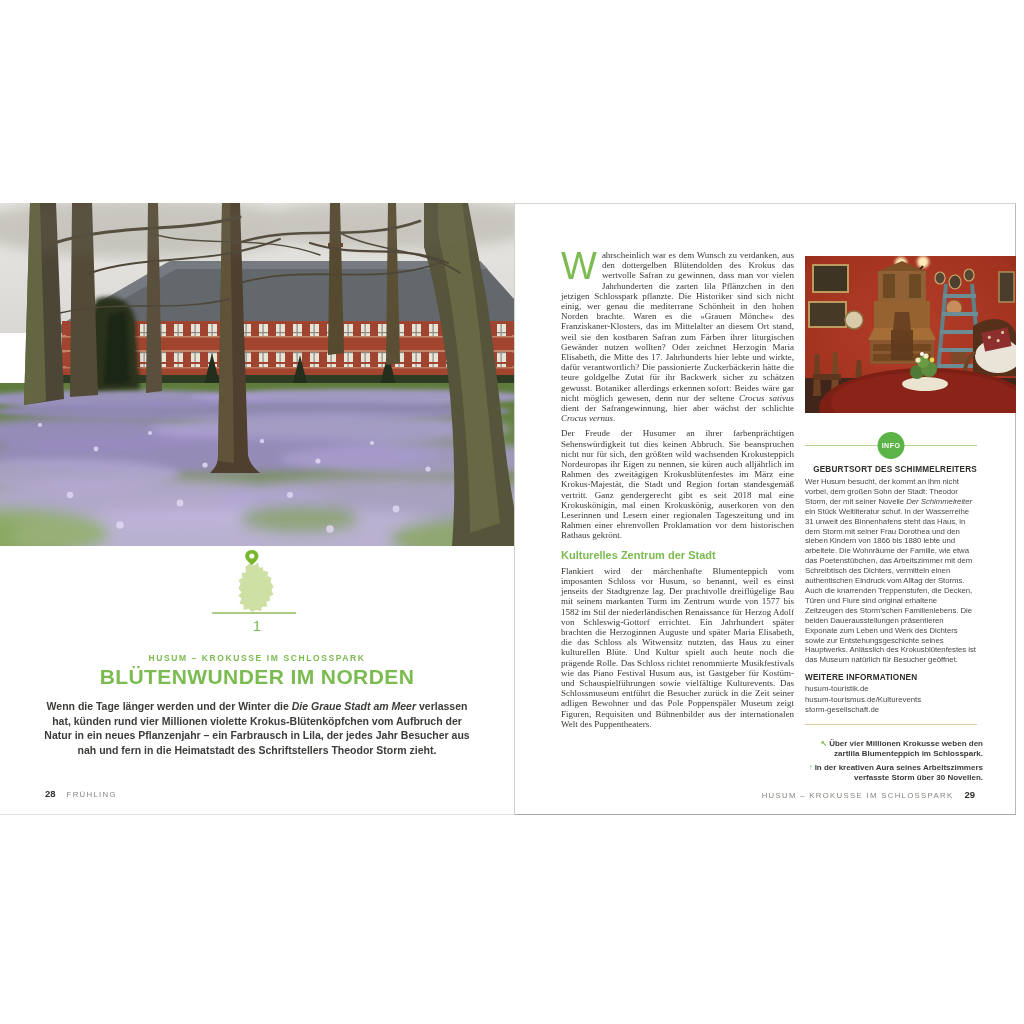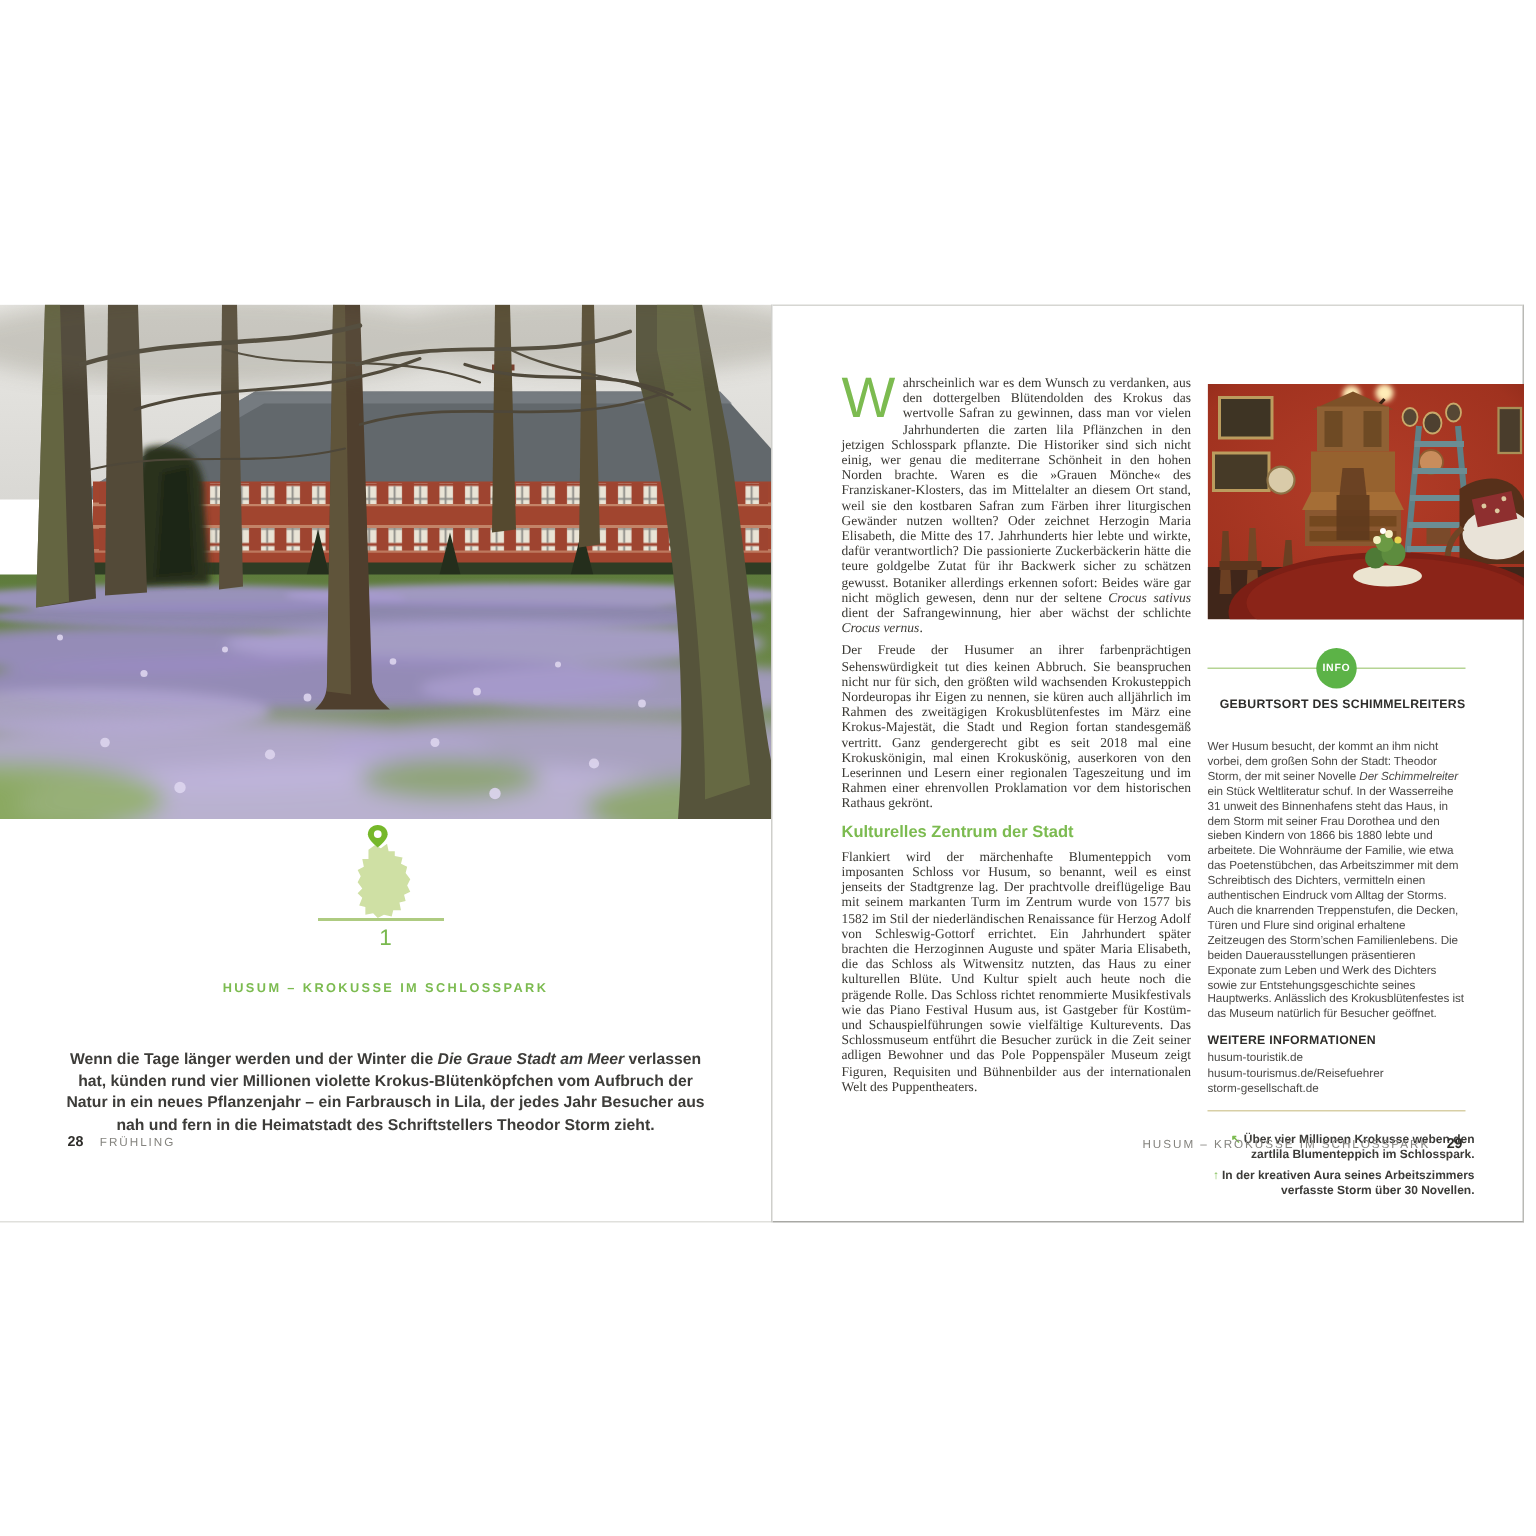--- a/index.html
+++ b/index.html
@@ -22,21 +22,21 @@
   .map-number{position:absolute;left:0;top:414px;width:100%;text-align:center;
     font-family:"Liberation Sans",sans-serif;font-size:15px;font-weight:500;color:#79b94e;}
   .kicker{position:absolute;left:0;top:450px;width:100%;text-align:center;
     font-family:"Liberation Sans",sans-serif;font-size:8.5px;font-weight:bold;letter-spacing:1.6px;color:#7cbb50;}
   .headline{position:absolute;left:0;top:462px;width:100%;text-align:center;
     font-family:"Liberation Sans",sans-serif;font-size:21px;font-weight:bold;letter-spacing:.4px;color:#7cbb50;}
   .intro{position:absolute;left:44px;top:496px;width:426px;text-align:center;
     font-family:"Liberation Sans",sans-serif;font-size:10.5px;line-height:14.5px;font-weight:600;color:#3d3c39;}
   .intro i{font-style:italic;}
 
-  .footer{position:absolute;top:548px;font-family:"Liberation Sans",sans-serif;}
+  .footer{position:absolute;top:580px;font-family:"Liberation Sans",sans-serif;}
   .footer .pnum{font-size:9.5px;font-weight:bold;color:#2f2e2b;}
   .footer .sect{font-size:7.8px;letter-spacing:1.3px;color:#85847f;}
   .footer-left{left:45px;}
   .footer-left .sect{margin-left:11px;}
   .footer-right{right:40px;text-align:center;}
   .footer-right .pnum{margin-left:11px;}
 
   
   .col-main{position:absolute;left:46px;top:46px;width:233px;}
   .col-main p{margin:0 0 5px 0;font-family:"Liberation Serif",serif;font-size:9px;line-height:10.2px;
@@ -47,21 +47,21 @@
 
   
   .side-photo{position:absolute;left:290px;top:52px;width:211px;height:157px;overflow:hidden;}
   .col-side{position:absolute;left:290px;top:228px;width:172px;font-family:"Liberation Sans",sans-serif;}
   .badge-row{position:relative;height:26px;}
   .badge-line{position:absolute;left:0;top:13px;width:100%;height:1px;background:#b5d494;}
   .info-badge{position:absolute;left:50%;top:0;transform:translateX(-50%);width:27px;height:27px;border-radius:50%;
     background:#5cb347;color:#fff;font-size:7px;font-weight:bold;letter-spacing:.5px;
     display:flex;align-items:center;justify-content:center;}
   .side-heading{margin-top:7px;font-size:8.2px;font-weight:bold;letter-spacing:.2px;color:#2e2d2a;text-align:right;}
-  .side-body{margin-top:19px;font-size:7.8px;line-height:9.9px;letter-spacing:-.05px;color:#4a4846;}
+  .side-body{margin-top:3px;font-size:7.8px;line-height:9.9px;letter-spacing:-.05px;color:#4a4846;}
   .side-body i{font-style:italic;}
   .side-more-heading{margin-top:8px;font-size:8.2px;font-weight:bold;letter-spacing:.2px;color:#2e2d2a;}
   .side-links{margin-top:2px;font-size:7.8px;line-height:10.3px;color:#4a4846;}
   .side-divider{margin-top:9px;height:1px;background:#d8cfa6;}
   .captions{margin-top:14px;width:178px;text-align:right;}
   .caption{font-size:8px;line-height:10.3px;font-weight:600;color:#3c3b38;margin-bottom:3px;}
   .caption .arr{color:#7cbb50;font-weight:bold;margin-right:2px;}
 </style>
 </head>
 <body>
@@ -197,20 +197,21 @@
       <svg width="50" height="64" viewBox="0 0 44 62">
         <path d="M15,14 L19,16 L23,13 L24,18 L28,18 L28,21 L33,22 L32,26 L36,28 L35,32 L38,36 L36,40 L38,44 L34,46 L35,50 L31,51 L32,56 L27,56 L26,60 L21,59 L17,61 L14,58 L9,59 L9,54 L5,53 L7,48 L4,45 L7,42 L4,38 L6,34 L4,30 L8,28 L7,23 L11,23 L11,17 Z" fill="#cfe0a4"></path>
         <path d="M17,1 C13.2,1 10.6,3.8 10.6,7 C10.6,10.8 17,15.5 17,15.5 C17,15.5 23.4,10.8 23.4,7 C23.4,3.8 20.8,1 17,1 Z" fill="#76b82a"></path>
         <circle cx="17" cy="6.8" r="2.5" fill="#ffffff"></circle>
       </svg>
     </div>
     <div class="map-divider"></div>
     <div class="map-number">1</div>
 
     <div class="kicker">HUSUM – KROKUSSE IM SCHLOSSPARK</div>
+    <div class="headline">BLÜTENWUNDER IM NORDEN</div>
 
     <div class="intro"><span>Wenn die Tage länger werden und der Winter die </span><i>Die Graue Stadt am Meer</i><span> verlassen hat, künden rund vier Millionen violette Krokus-Blütenköpfchen vom Aufbruch der Natur in ein neues Pflanzenjahr – ein Farbrausch in Lila, der jedes Jahr Besucher aus nah und fern in die Heimatstadt des Schriftstellers Theodor Storm zieht.</span></div>
 
     <div class="footer footer-left">
       <span class="pnum">28</span><span class="sect">FRÜHLING</span>
     </div>
   </div>
 
   <div class="page page-right">
 
@@ -313,21 +314,21 @@
     <div class="col-side">
       <div class="badge-row">
         <div class="badge-line"></div>
         <div class="info-badge">INFO</div>
       </div>
       <div class="side-heading">GEBURTSORT DES SCHIMMELREITERS</div>
       <div class="side-body"><span>Wer Husum besucht, der kommt an ihm nicht vorbei, dem großen Sohn der Stadt: Theodor Storm, der mit seiner Novelle </span><i>Der Schimmelreiter</i><span> ein Stück Weltliteratur schuf. In der Wasserreihe 31 unweit des Binnenhafens steht das Haus, in dem Storm mit seiner Frau Dorothea und den sieben Kindern von 1866 bis 1880 lebte und arbeitete. Die Wohnräume der Familie, wie etwa das Poetenstübchen, das Arbeitszimmer mit dem Schreibtisch des Dichters, vermitteln einen authentischen Eindruck vom Alltag der Storms. Auch die knarrenden Treppenstufen, die Decken, Türen und Flure sind original erhaltene Zeitzeugen des Storm’schen Familienlebens. Die beiden Dauerausstellungen präsentieren Exponate zum Leben und Werk des Dichters sowie zur Entstehungsgeschichte seines Hauptwerks. Anlässlich des Krokusblütenfestes ist das Museum natürlich für Besucher geöffnet.</span></div>
       <div class="side-more-heading">WEITERE INFORMATIONEN</div>
       <div class="side-links">
         <div>husum-touristik.de</div>
-        <div>husum-tourismus.de/Reisefuehrer</div>
+        <div>husum-tourismus.de/Kulturevents</div>
         <div>storm-gesellschaft.de</div>
       </div>
       <div class="side-divider"></div>
       <div class="captions">
         <div class="caption"><span class="arr">↖</span><span>Über vier Millionen Krokusse weben den zartlila Blumenteppich im Schlosspark.</span></div>
         <div class="caption"><span class="arr">↑</span><span>In der kreativen Aura seines Arbeitszimmers verfasste Storm über 30 Novellen.</span></div>
       </div>
     </div>
 
     <div class="footer footer-right">

